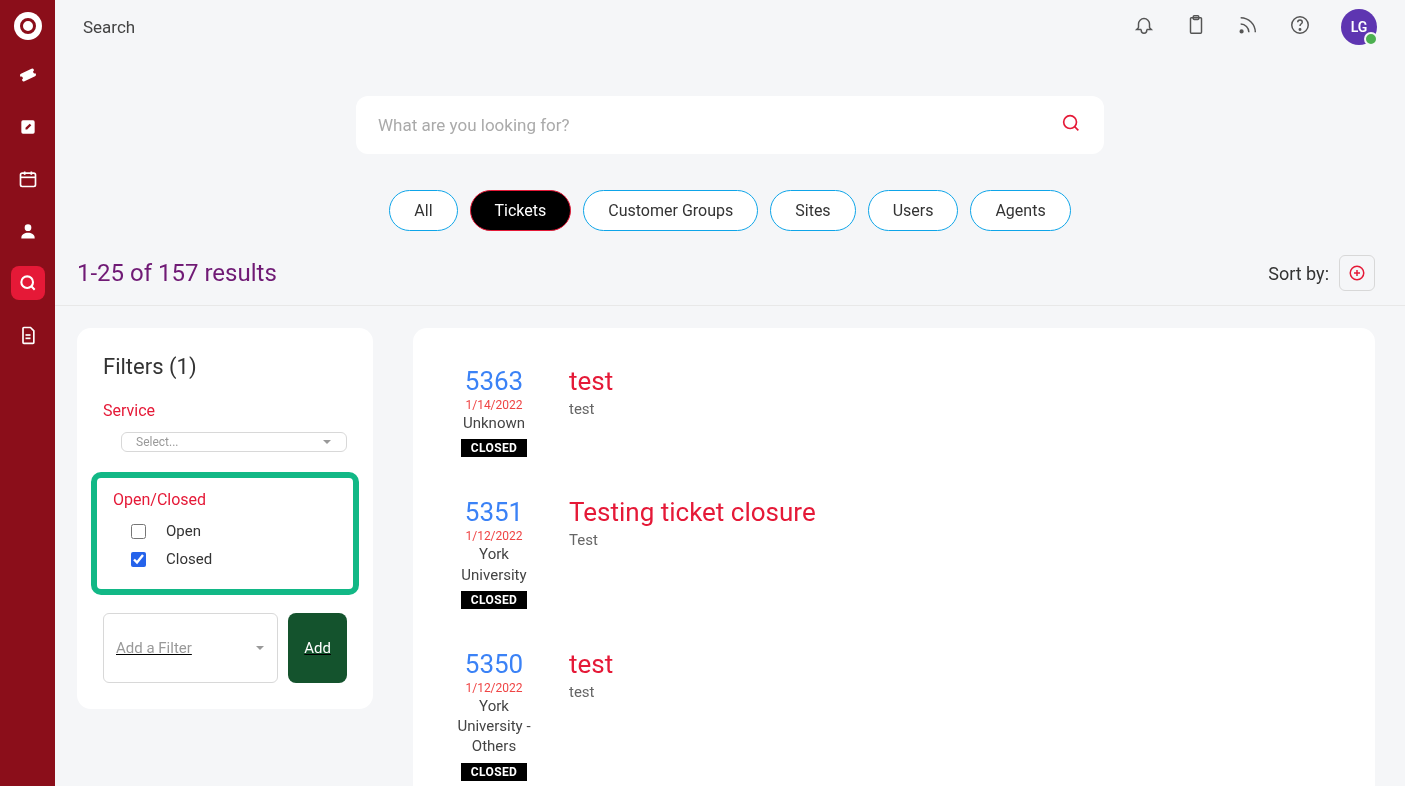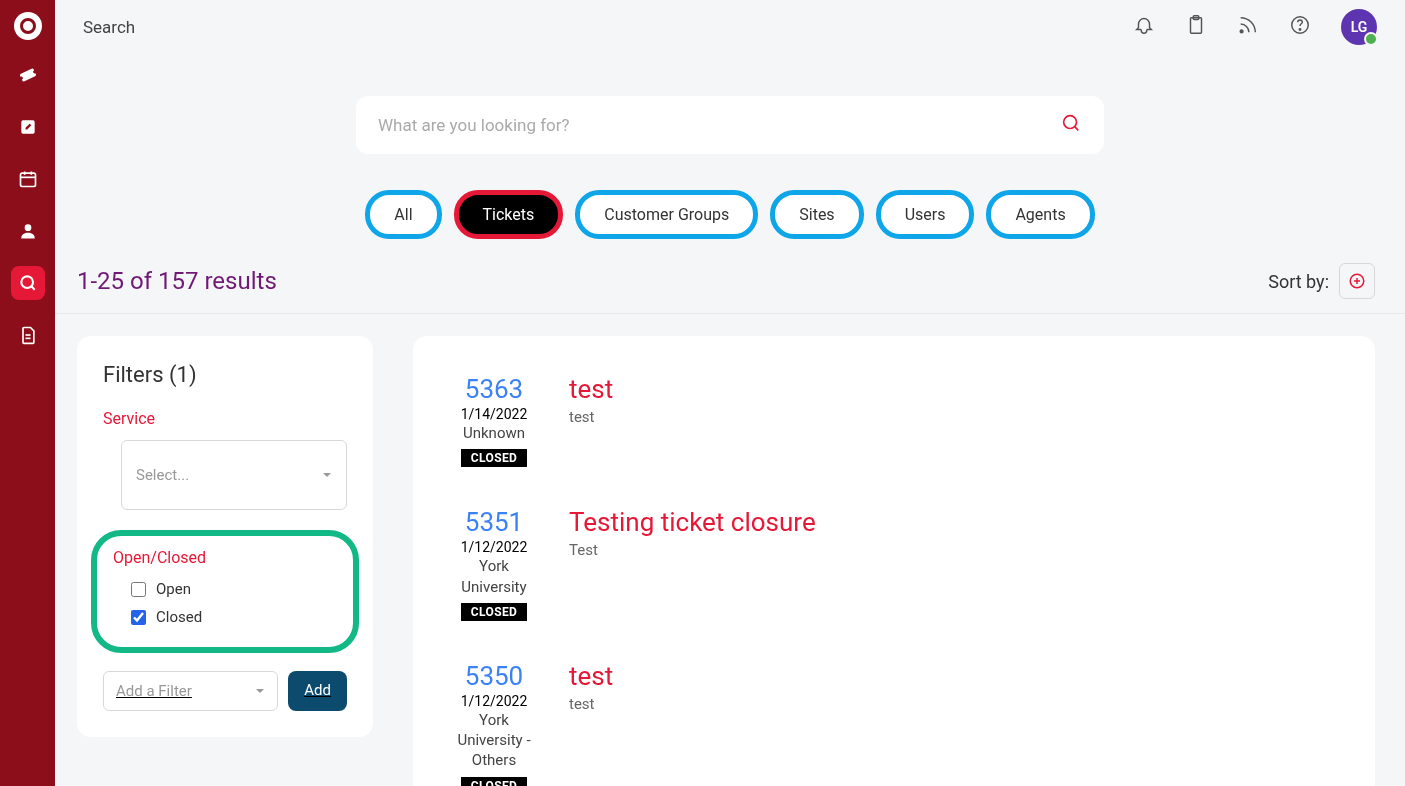--- a/index.html
+++ b/index.html
@@ -22,55 +22,55 @@
     .avatar::after { content:""; position:absolute; right:-1px; bottom:-1px; width:10px; height:10px; background:#4caf50; border:2px solid #f5f6f8; border-radius:50%; }
 
     .search-wrap { display:flex; justify-content:center; margin-top: 42px; }
     .search-box { width: 748px; height: 58px; background: #fff; border-radius: 12px; display:flex; align-items:center; padding: 0 22px; }
     .search-input { flex:1; border:none; outline:none; font-size: 17px; color:#333; }
     .search-input::placeholder { color: #aaa; }
     .search-submit { color:#e51937; }
     .search-submit svg { width:22px; height:22px; fill:none; stroke:currentColor; stroke-width:1.8; }
 
     .pills { display:flex; justify-content:center; gap:12px; margin-top: 36px;}
-    .pill { background:#fff; border:5px solid #0ea5e9; border-radius: 24px; padding: 10px 24px; font-size:16px; color:#333; cursor:pointer;}
+    .pill { background:#fff; border:1px solid #0ea5e9; border-radius: 24px; padding: 10px 24px; font-size:16px; color:#333; cursor:pointer;}
     .pill.active { background:#000000; color:#fff; border-color:#e51937;}
 
     .result-bar { display:flex; align-items:center; padding: 24px 30px 14px 22px; border-bottom: 1px solid #e8e8e8; }
     .result-count { font-size:24px; color:#701a75; }
     .sort { margin-left:auto; display:flex; align-items:center; gap:10px;}
     .sort-label { font-size:18px; color:#333; }
     .sort-select { border:1px solid #d8d8d8; border-radius:6px; background:#fff; padding: 8px 30px 8px 12px; font-size:14px; color:#555; position:relative; display:flex; align-items:center; gap:8px;}
     .sort-select svg { width:10px; height:10px; fill:#777;}
     .add-circle { width:36px; height:36px; border:1px solid #d8d8d8; border-radius:6px; display:flex; align-items:center; justify-content:center; color:#e51937; cursor:pointer;}
     .add-circle svg{width:18px;height:18px;fill:none;stroke:currentColor;stroke-width:2;}
 
     .content { display:flex; gap: 40px; padding: 22px 30px 0 22px; }
     
     .filters-card { width: 296px; background:#fff; border-radius:14px; padding: 26px; height: fit-content;}
     .filters-title { font-size: 22px; color:#333; margin-bottom: 22px;}
     .filter-label { color:#e51937; font-size: 16px; margin-bottom: 12px;}
-    .select-box { border:1px solid #d8d8d8; border-radius:6px; padding: 25px 14px; color:#999; font-size:15px; display:flex; align-items:center; margin-left:18px; margin-bottom: 20px;}
+    .select-box { border:1px solid #d8d8d8; border-radius:6px; padding: 2px 14px; color:#999; font-size:12px; display:flex; align-items:center; margin-left:18px; margin-bottom: 20px;}
     .select-box svg{margin-left:auto; width:10px;height:10px;fill:#999;}
     
-    .highlight-box { border: 6px solid #12b886; border-radius: 30px; padding: 12px 16px 16px; margin: 0 -12px 18px; }
-    .check-row { display:flex; align-items:center; gap:10px; padding: 5px 0 5px 18px; font-size:15px; color:#333;}
+    .highlight-box { border: 6px solid #12b886; border-radius: 10px; padding: 12px 16px 16px; margin: 0 -12px 18px; }
+    .check-row { display:flex; align-items:center; gap:20px; padding: 5px 0 5px 18px; font-size:15px; color:#333;}
     .check-row input { width:15px; height:15px; accent-color:#2563eb; cursor:pointer;}
     
     .add-filter-row { display:flex; gap:10px;text-decoration:underline;}
     .add-filter-select { flex:1; border:1px solid #d8d8d8; border-radius:6px; padding: 10px 12px; color:#999; font-size:15px; display:flex; align-items:center;}
     .add-filter-select svg{margin-left:auto; width:10px;height:10px;fill:#999;}
-    .add-btn { background:#0c4a6e; color:#fff; border-radius:8px; padding: 10px 16px; font-size:15px; cursor:pointer;}
+    .add-btn { background:#14532d; color:#fff; border-radius:8px; padding: 26px 16px; font-size:15px; cursor:pointer;}
 
     .results-card { flex:1; background:#fff; border-radius:14px; padding: 30px 36px;}
     .ticket { display:flex; gap: 30px; padding: 8px 0 28px; border-bottom:none;}
     .ticket + .ticket { padding-top: 12px;}
     .ticket-left { width: 90px; text-align:center; display:flex; flex-direction:column; align-items:center;}
     .t-id { font-size: 26px; color:#3b82f6;}
-    .t-date { font-size:14px; color:#000000; margin-top:2px;}
+    .t-date { font-size:12px; color:#ef4444; margin-top:2px;}
     .t-org { font-size:15px; color:#444; margin-top:1px; line-height:1.35;}
     .t-badge { background:#000; color:#fff; font-size:12px; font-weight:700; padding: 2px 10px; margin-top:6px; letter-spacing:0.4px;}
     .ticket-right { flex:1;}
     .t-title { font-size: 26px; color:#e51937; margin-bottom: 4px;}
     .t-desc { font-size:15px; color:#666;}
   </style>
 </head>
 <body>
 
 <div class="sidebar">

